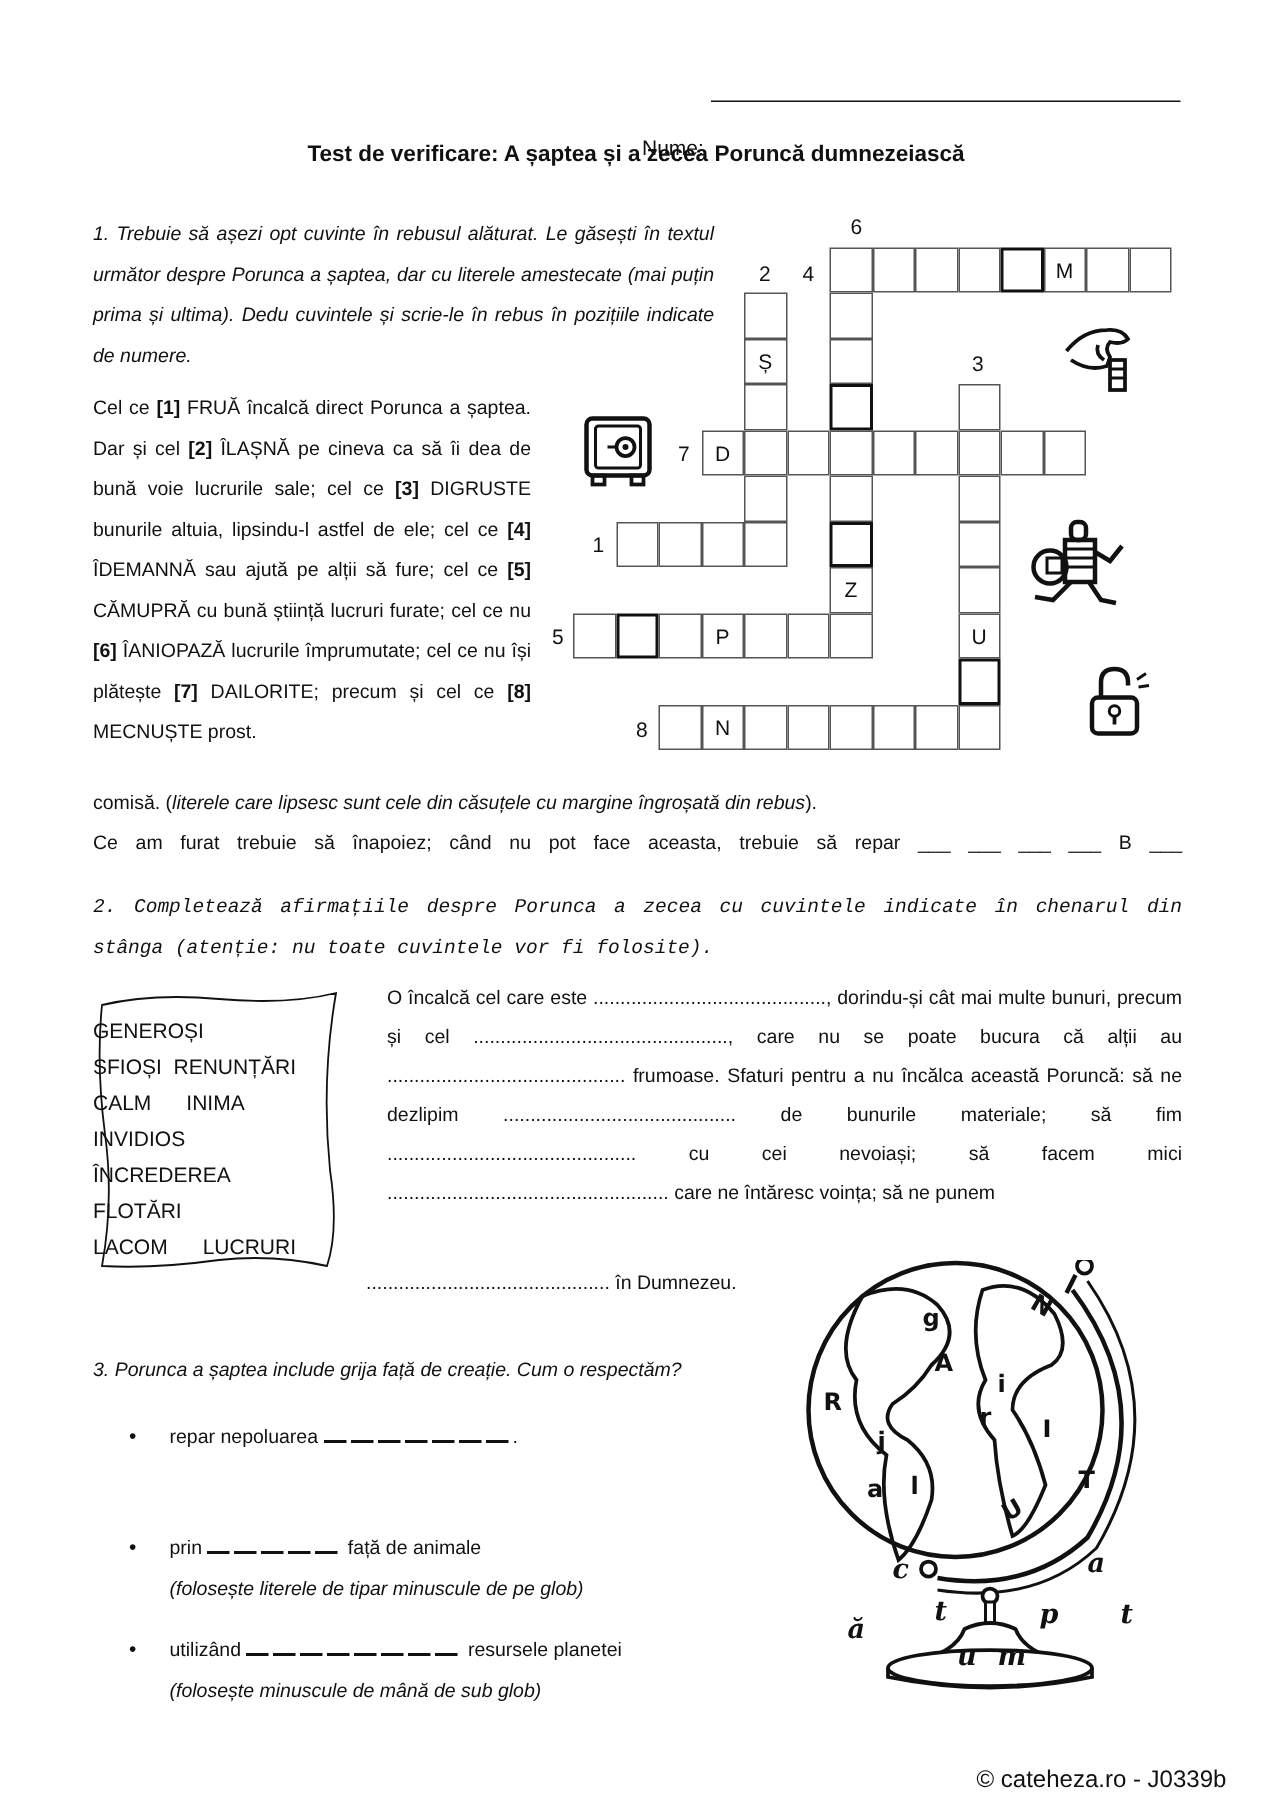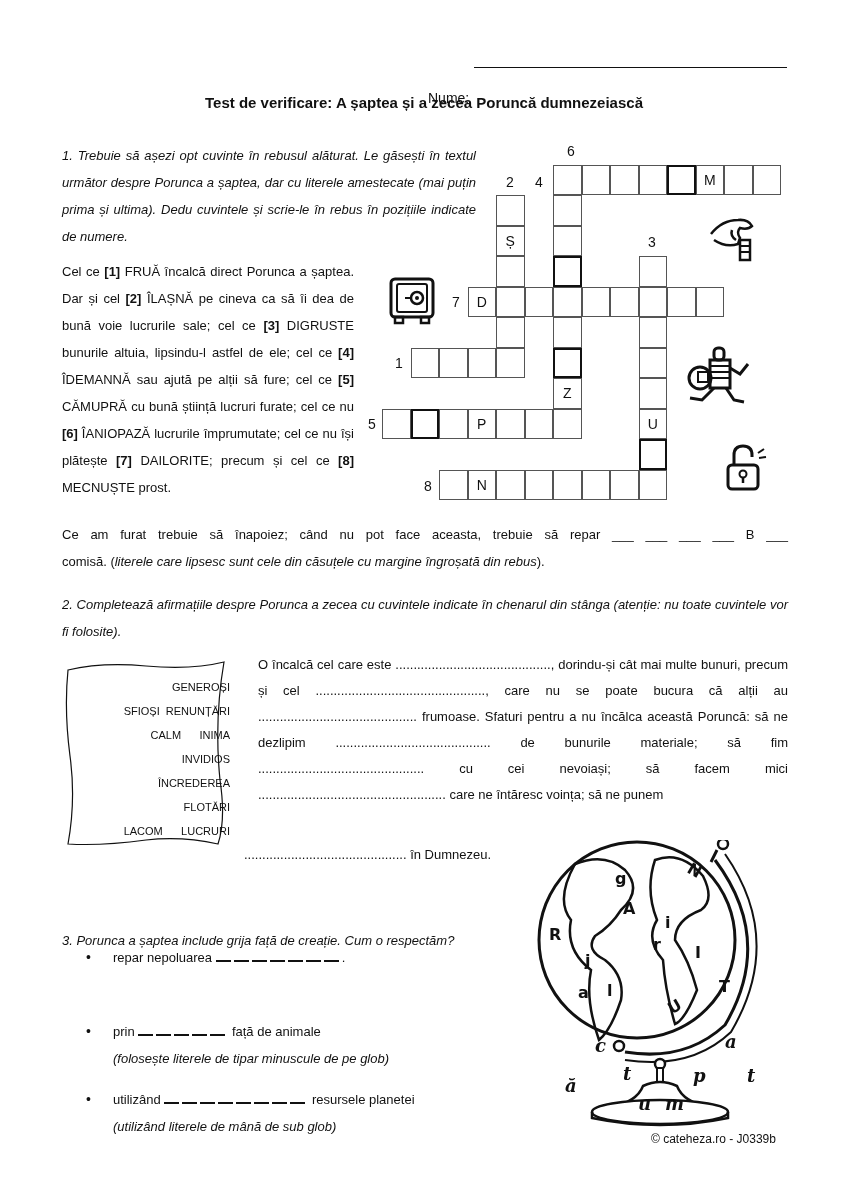--- a/index.html
+++ b/index.html
@@ -13,31 +13,31 @@
   #name-line{left:474px;top:67px;width:313px;border-bottom:1px solid #111;height:0;}
   #title{left:0;width:848px;top:94px;text-align:center;font-size:15px;font-weight:bold;}
   #q1-intro{left:62px;top:142px;width:414px;}
   #q1-text{left:62px;top:258px;width:292px;}
   #q1-text .b{font-weight:bold;}
   .cell{position:absolute;width:28.5px;height:30.5px;box-sizing:border-box;border:1px solid #555;background:#fff;font-size:14px;display:flex;align-items:center;justify-content:center;}
   .cell.bold{border:2px solid #111;z-index:2;}
   .num{position:absolute;font-size:14px;}
   .icon{position:absolute;}
   #q1-bottom{left:62px;top:521px;width:726px;}
-  #q2-intro{left:62px;top:591px;width:726px;}
+  #q2-intro{left:62px;top:591px;width:726px;font-family:Liberation Mono, monospace;}
   #wordbox{left:62px;top:660px;width:168px;height:190px;}
-  #wordbox-words{left:62px;top:675px;width:168px;text-align:right;font-size:11px;line-height:24px;}
+  #wordbox-words{left:62px;top:675px;width:168px;text-align:left;font-size:14px;line-height:24px;}
   #q2-text{left:258px;top:652px;width:530px;line-height:26px;}
   #q2-last{left:244px;top:841px;}
-  #q3-intro{left:62px;top:899px;margin-top:28px;}
+  #q3-intro{left:62px;top:899px;}
   .bullet{position:absolute;left:86px;font-size:14px;}
   .q3line{position:absolute;left:113px;}
   .blank{display:inline-block;width:15px;border-bottom:2px solid #111;margin-right:3px;height:12px;}
   #globe{left:525px;top:840px;}
-  #copyright{left:651px;top:1132px;font-size:12px;}
+  #copyright{left:651px;top:1178px;font-size:16px;}
 </style>
 </head>
 <body>
 
 <div class="abs" id="name-label">Nume:</div>
 <div class="abs" id="name-line"></div>
 <div class="abs" id="title">Test de verificare: A șaptea și a zecea Poruncă dumnezeiască</div>
 
 <div class="abs t it just" id="q1-intro">1. Trebuie să așezi opt cuvinte în rebusul alăturat. Le găsești în textul următor despre Porunca a șaptea, dar cu literele amestecate (mai puțin prima și ultima). Dedu cuvintele și scrie-le în rebus în pozițiile indicate de numere.</div>
 <div class="abs t just" id="q1-text"><span>Cel ce </span><span class="b">[1]</span><span> FRUĂ încalcă direct Porunca a șaptea. Dar și cel </span><span class="b">[2]</span><span> ÎLAȘNĂ pe cineva ca să îi dea de bună voie lucrurile sale; cel ce </span><span class="b">[3]</span><span> DIGRUSTE bunurile altuia, lipsindu-l astfel de ele; cel ce </span><span class="b">[4]</span><span> ÎDEMANNĂ sau ajută pe alții să fure; cel ce </span><span class="b">[5]</span><span> CĂMUPRĂ cu bună știință lucruri furate; cel ce nu </span><span class="b">[6]</span><span> ÎANIOPAZĂ lucrurile împrumutate; cel ce nu își plătește </span><span class="b">[7]</span><span> DAILORITE; precum și cel ce </span><span class="b">[8]</span><span> MECNUȘTE prost.</span></div>
@@ -136,22 +136,22 @@
 <svg class="icon" style="left:724px;top:443px" width="46" height="50" viewBox="0 0 46 50">
   <path d="M10 22 L10 12 Q10 3 19 3 Q28 3 28 12 L28 14" fill="none" stroke="#111" stroke-width="3"></path>
   <rect x="4" y="22" width="30" height="24" rx="4" fill="none" stroke="#111" stroke-width="3"></rect>
   <circle cx="19" cy="31" r="3.5" fill="none" stroke="#111" stroke-width="2"></circle>
   <line x1="19" y1="34" x2="19" y2="40" stroke="#111" stroke-width="2.5"></line>
   <line x1="34" y1="10" x2="40" y2="6" stroke="#111" stroke-width="2"></line>
   <line x1="35" y1="15" x2="42" y2="14" stroke="#111" stroke-width="2"></line>
 </svg>
 
 <div class="abs t" id="q1-bottom">
+  <div><span>comisă. (</span><span class="it">literele care lipsesc sunt cele din căsuțele cu margine îngroșată din rebus</span><span>).</span></div>
   <div style="text-align:justify;text-align-last:justify;">Ce am furat trebuie să înapoiez; când nu pot face aceasta, trebuie să repar ___ ___ ___ ___  B  ___</div>
-  <div><span>comisă. (</span><span class="it">literele care lipsesc sunt cele din căsuțele cu margine îngroșată din rebus</span><span>).</span></div>
 </div>
 
 <div class="abs t it just" id="q2-intro">2. Completează afirmațiile despre Porunca a zecea cu cuvintele indicate în chenarul din stânga (atenție: nu toate cuvintele vor fi folosite).</div>
 
 <svg class="abs" id="wordbox" width="168" height="190" viewBox="0 0 168 190">
   <path d="M6 10 Q40 2 84 6 Q130 10 162 2 Q152 60 158 120 Q164 160 156 184 Q120 176 84 180 Q40 186 6 184 Q14 140 8 96 Q2 50 6 10 Z" fill="none" stroke="#111" stroke-width="1.2"></path>
 </svg>
 <div class="abs" id="wordbox-words">
     <div style="white-space: pre;">GENEROȘI</div>
     <div style="white-space: pre;">SFIOȘI  RENUNȚĂRI</div>
@@ -165,21 +165,21 @@
 <div class="abs t just" id="q2-text">O încalcă cel care este ..........................................., dorindu-și cât mai multe bunuri, precum și cel ..............................................., care nu se poate bucura că alții au ............................................ frumoase. Sfaturi pentru a nu încălca această Poruncă: să ne dezlipim ........................................... de bunurile materiale; să fim .............................................. cu cei nevoiași; să facem mici .................................................... care ne întăresc voința; să ne punem</div>
 <div class="abs t" id="q2-last">............................................. în Dumnezeu.</div>
 
 <div class="abs t it" id="q3-intro">3. Porunca a șaptea include grija față de creație. Cum o respectăm?</div>
 <div id="q3-items">
     <div class="bullet t" style="top: 944px;">•</div>
     <div class="q3line t" style="top: 944px;"><span>repar nepoluarea </span><span class="blank"></span><span class="blank"></span><span class="blank"></span><span class="blank"></span><span class="blank"></span><span class="blank"></span><span class="blank"></span><span>.</span></div>
     <div class="bullet t" style="top: 1018px;">•</div>
     <div class="q3line t" style="top: 1018px;"><span>prin </span><span class="blank"></span><span class="blank"></span><span class="blank"></span><span class="blank"></span><span class="blank"></span><span> față de animale</span><div class="it">(folosește literele de tipar minuscule de pe glob)</div></div>
     <div class="bullet t" style="top: 1086px;">•</div>
-    <div class="q3line t" style="top: 1086px;"><span>utilizând </span><span class="blank"></span><span class="blank"></span><span class="blank"></span><span class="blank"></span><span class="blank"></span><span class="blank"></span><span class="blank"></span><span class="blank"></span><span> resursele planetei</span><div class="it">(utilizând literele de mână de sub glob)</div></div>
+    <div class="q3line t" style="top: 1086px;"><span>utilizând </span><span class="blank"></span><span class="blank"></span><span class="blank"></span><span class="blank"></span><span class="blank"></span><span class="blank"></span><span class="blank"></span><span class="blank"></span><span> resursele planetei</span><div class="it">(folosește minuscule de mână de sub glob)</div></div>
   </div>
 
 <svg class="abs" id="globe" width="270" height="290" viewBox="0 0 270 290">
   <circle cx="112" cy="100" r="98" fill="#fff" stroke="#111" stroke-width="3"></circle>
   <path d="M190 20 Q250 100 200 185 Q160 222 100 212" fill="none" stroke="#111" stroke-width="3"></path>
   <path d="M200 14 Q260 100 206 192 Q166 230 100 220" fill="none" stroke="#111" stroke-width="2"></path>
   <circle cx="198" cy="4" r="5" fill="#fff" stroke="#111" stroke-width="2.5"></circle>
   <line x1="192" y1="10" x2="186" y2="22" stroke="#111" stroke-width="3"></line>
   <circle cx="94" cy="206" r="5" fill="#fff" stroke="#111" stroke-width="2.5"></circle>
   <circle cx="135" cy="224" r="5" fill="#fff" stroke="#111" stroke-width="2.5"></circle>

